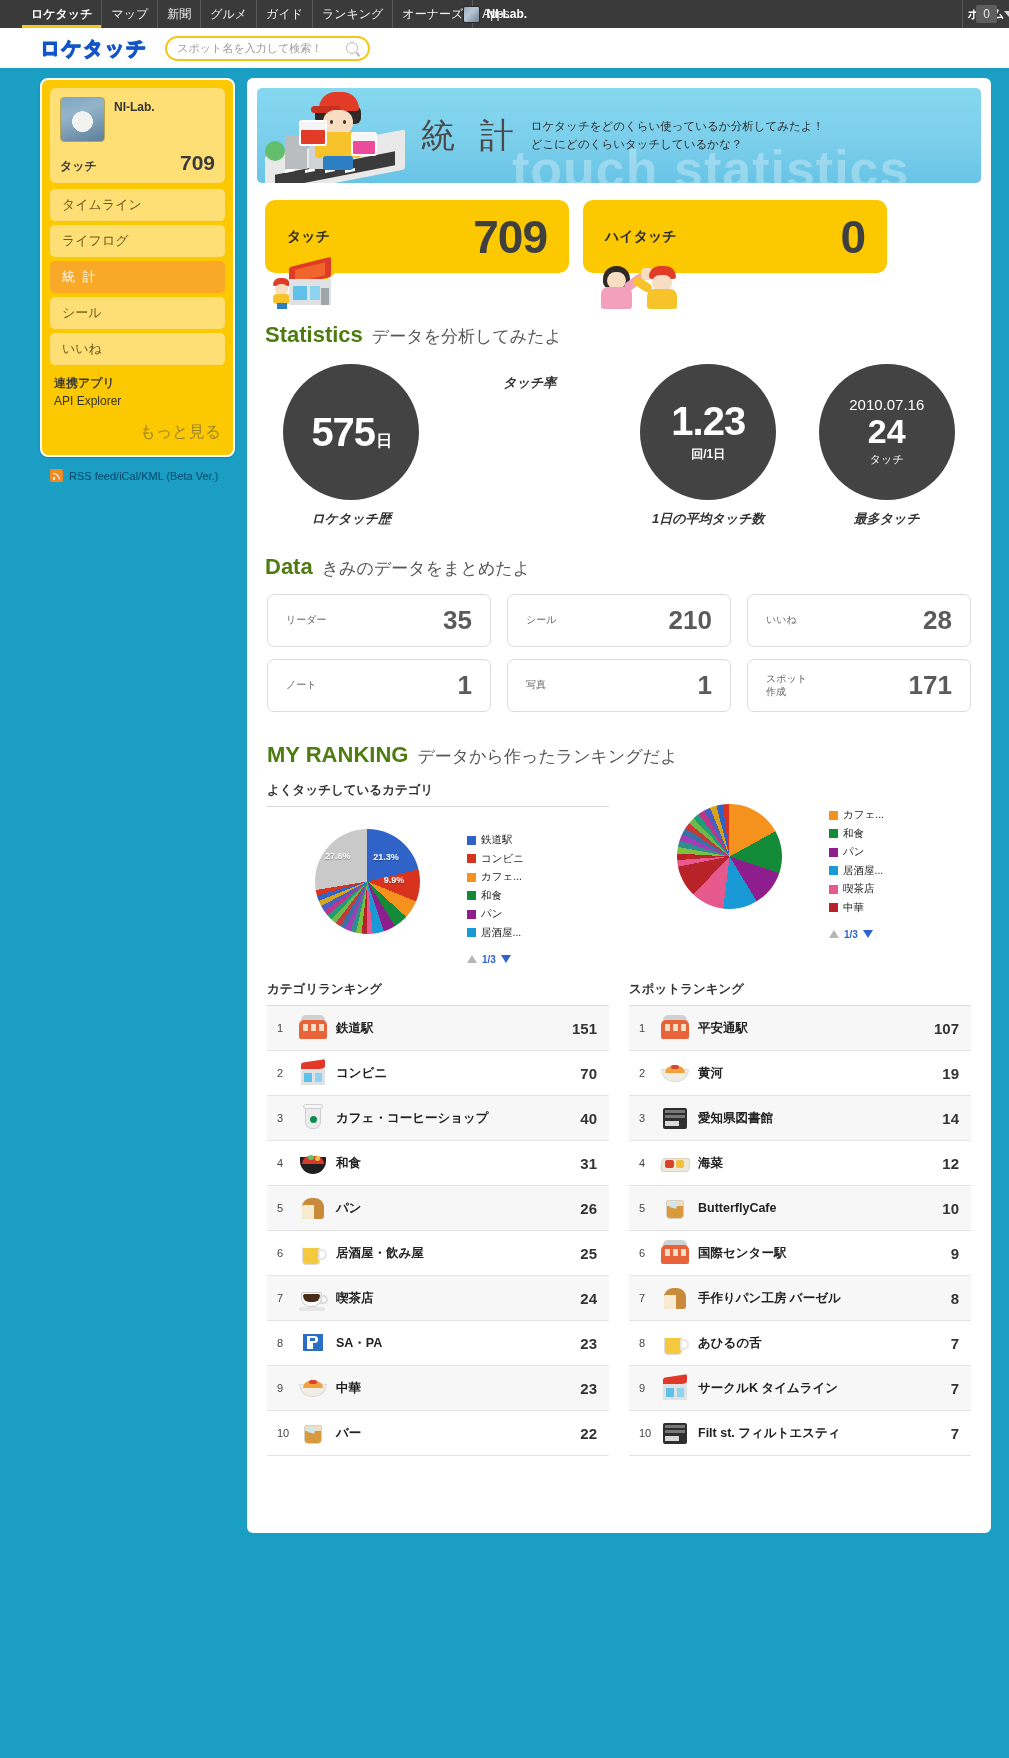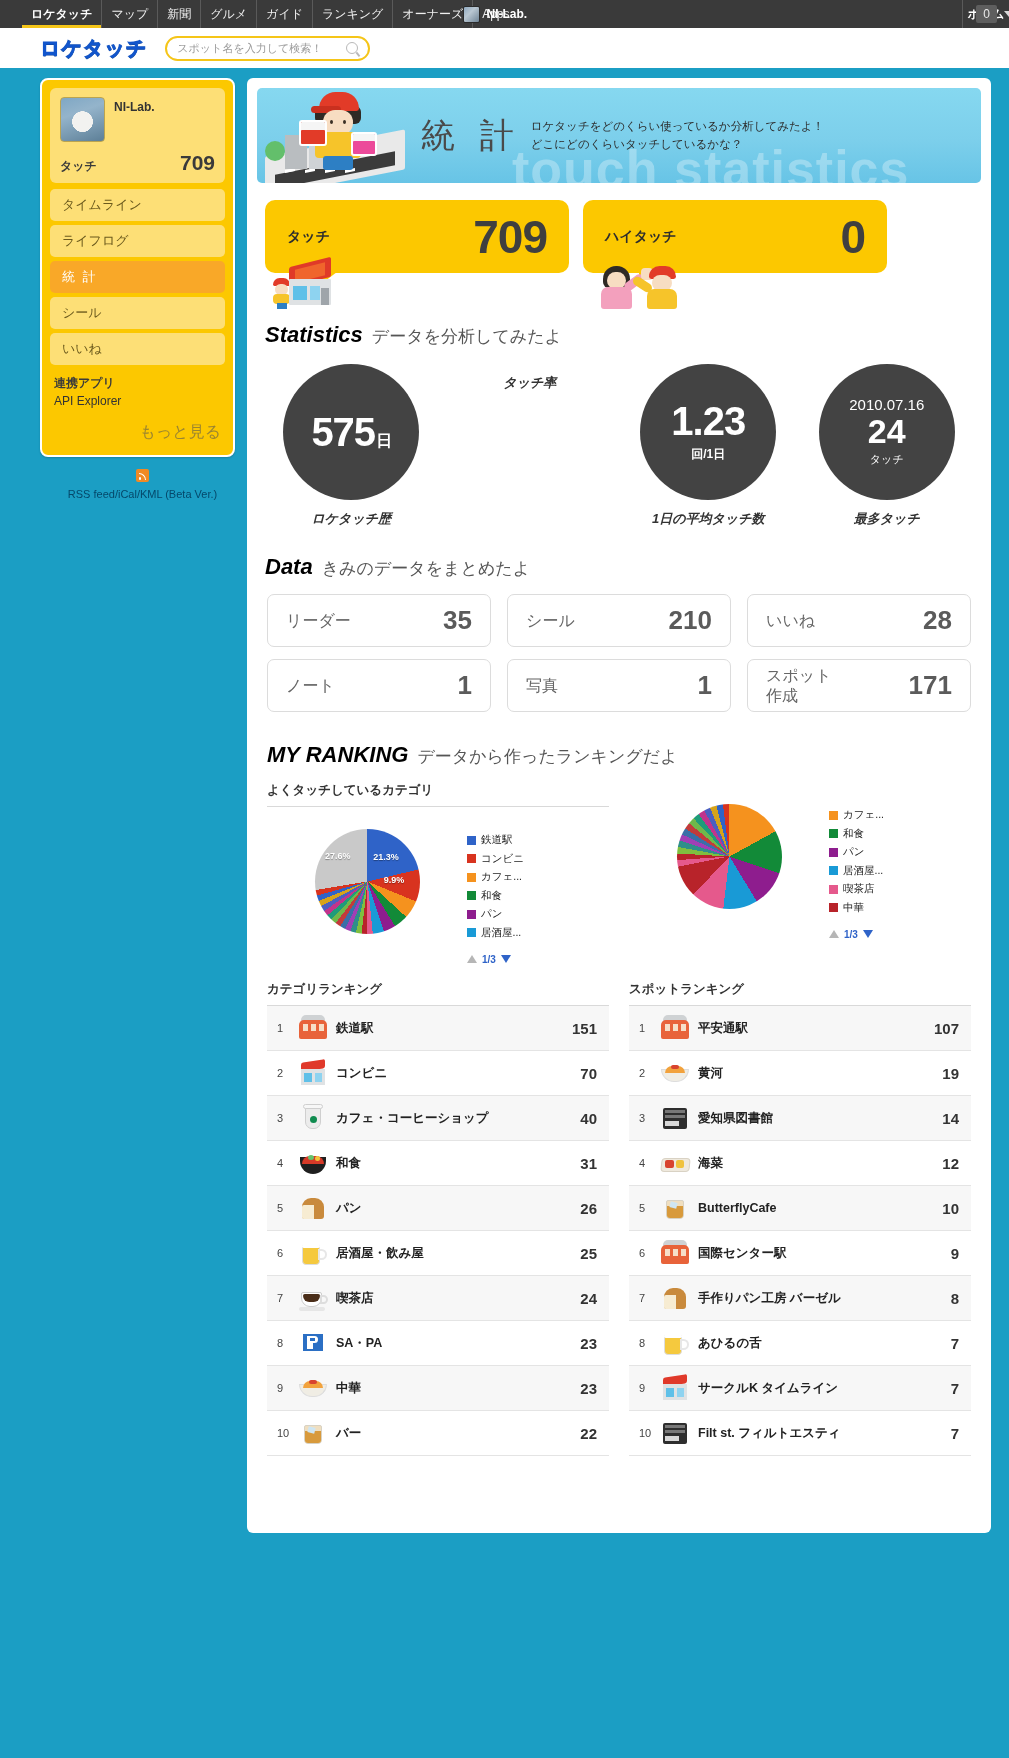--- a/index.html
+++ b/index.html
@@ -127,21 +127,21 @@
     background: #fddf76; border-radius: 5px;
     font-size: 13px; color: #6b5a1d;
     padding: 7px 12px; margin-bottom: 4px; cursor: pointer;
   }
   .side-item.active { background: #f9a828; color: #fff; letter-spacing: 2px; }
   .side-foot { padding: 6px 4px 2px 4px; }
   .side-foot .ttl { font-size: 12px; font-weight: bold; color: #3a3a3a; }
   .side-foot .lnk { font-size: 12px; color: #333; margin-top: 2px; cursor: pointer; }
   .side-more { text-align: right; font-size: 16px; color: #9b8530; padding: 12px 4px 4px 0; cursor: pointer; }
 
-  .rss { display: flex; align-items: center; gap: 6px; padding: 12px 0 0 10px; flex-direction: column; }
+  .rss { display: flex; align-items: center; gap: 6px; padding: 12px 0 0 10px; }
   .rss-icon {
     width: 13px; height: 13px; background: #f08a24; border-radius: 2px;
     position: relative; flex: 0 0 auto;
   }
   .rss-icon::before {
     content: ""; position: absolute; left: 2.5px; bottom: 2.5px;
     width: 2.5px; height: 2.5px; background: #fff; border-radius: 50%;
   }
   .rss-icon::after {
     content: ""; position: absolute; left: 2.5px; bottom: 2.5px;
@@ -267,23 +267,22 @@
   .hb-face{ position:absolute; left:11px; top:9px; width:20px; height:16px;
     background:#f7ddc2; border-radius:9px;}
   .hb-body{ position:absolute; left:6px; top:23px; width:30px; height:20px;
     background:#f6c42a; border-radius:7px 7px 3px 3px;}
   .hb-arm { position:absolute; left:-9px; top:14px; width:21px; height:9px;
     background:#f6c42a; border-radius:5px; transform: rotate(34deg);}
 
   
   .sec-head { display: flex; align-items: baseline; gap: 9px; padding: 0 8px; }
   .sec-head .big {
-    font-size: 22px; font-weight: bold; color: #000000;
+    font-size: 22px; font-weight: bold; color: #4d7c0f;
     font-family: "Liberation Sans", sans-serif;
-    font-style: italic;
   }
   .sec-head .small { font-size: 17px; color: #555; }
 
   
   .circles { display: flex; gap: 10px; padding: 0 10px; margin-top: 16px; }
   .circle-cell { flex: 1; text-align: center; }
   .circle {
     width: 136px; height: 136px; border-radius: 50%; margin: 0 auto;
     background: #434343; color: #fff; position: relative;
     display: flex; flex-direction: column; align-items: center; justify-content: center;
@@ -304,21 +303,21 @@
   
   .data-grid {
     display: grid; grid-template-columns: repeat(3, 1fr);
     gap: 12px 16px; padding: 0 10px; margin-top: 14px;
   }
   .data-box {
     border: 1px solid #dcdcdc; border-radius: 7px; height: 53px;
     display: flex; align-items: center; justify-content: space-between;
     padding: 0 18px; background: #fff;
   }
-  .data-box .lbl { font-size: 16px; color: #666; line-height: 1.25; }
+  .data-box .lbl { font-size: 10px; color: #666; line-height: 1.25; }
   .data-box .val { font-size: 26px; font-weight: bold; color: #5b5b5b; }
 
   
   .rank-head { padding: 0 10px; margin-top: 30px; }
   .chart-row { display: flex; gap: 20px; padding: 0 10px; margin-top: 14px; }
   .chart-col { flex: 1; }
   .chart-title {
     font-size: 12.5px; font-weight: bold; color: #333;
     padding-bottom: 7px; border-bottom: 1px solid #d9d9d9;
   }

